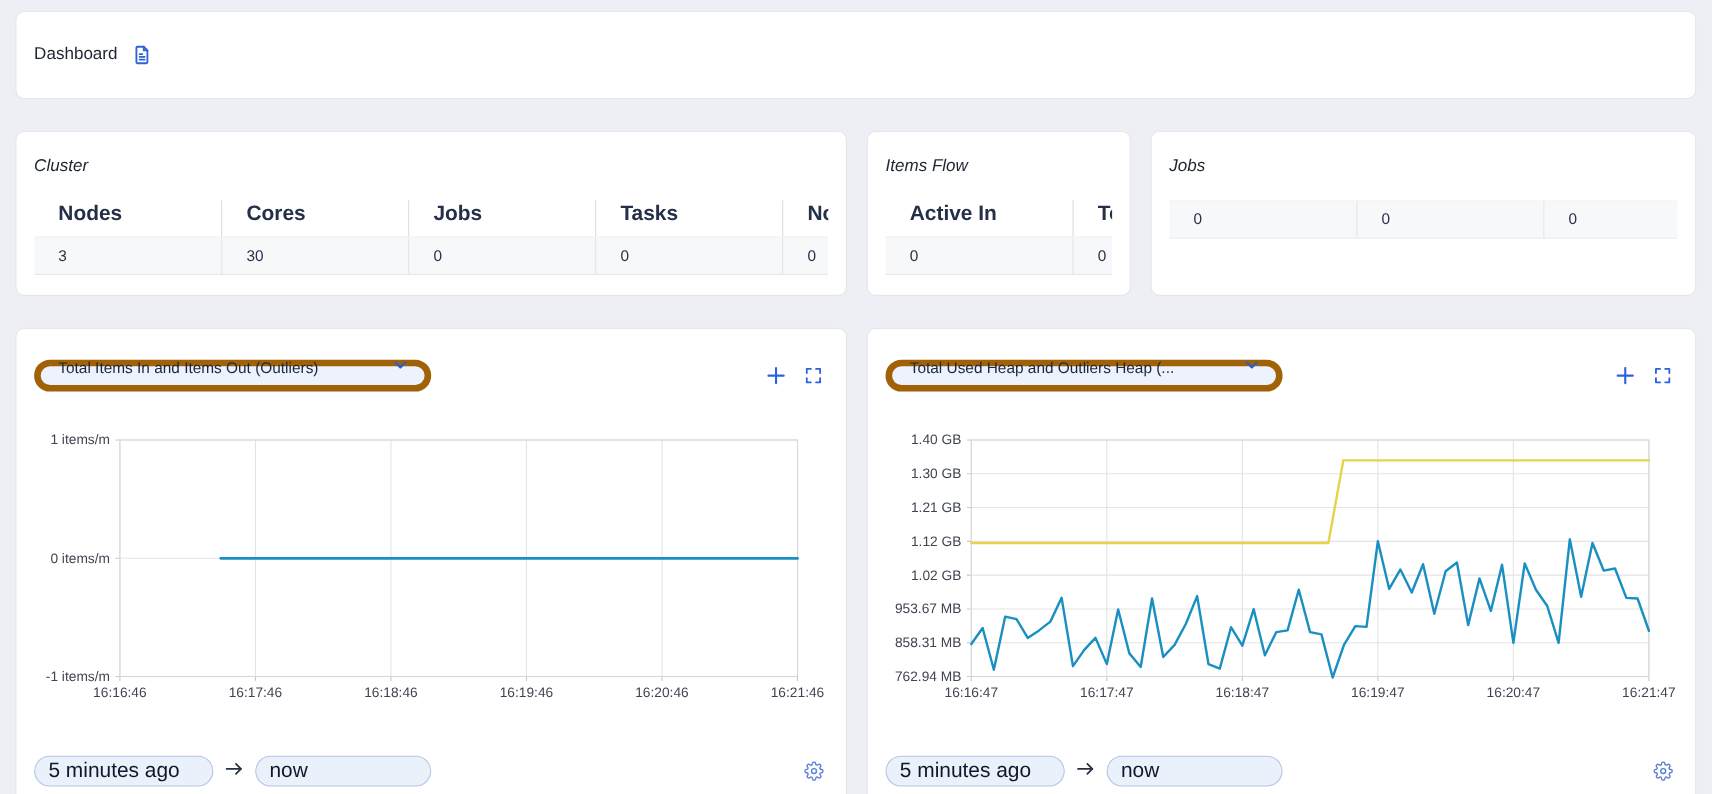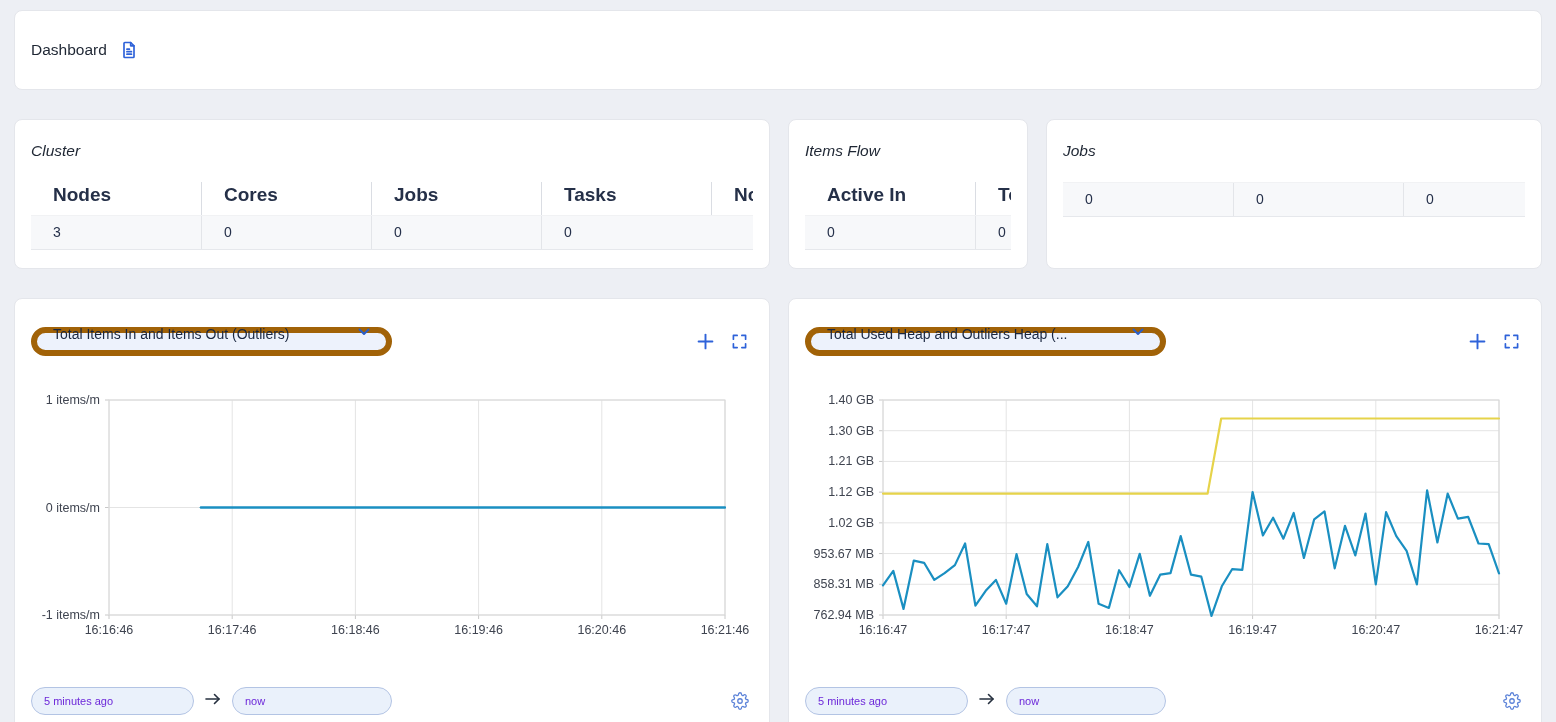--- a/index.html
+++ b/index.html
@@ -32,21 +32,21 @@
   .panel-head{display:flex;justify-content:space-between;align-items:center;margin-top:12px;}
   .select-pill{width:361px;height:29px;background:#edf2fc;border:6px solid #a16207;
     border-radius:15px;display:flex;align-items:center;justify-content:space-between;
     padding:0 14px 16px 16px;box-sizing:border-box;font-size:14px;color:#1a2740;cursor:pointer;}
   .head-icons{display:flex;gap:18px;margin-right:6px;align-items:center;}
   .icon-btn{cursor:pointer;display:flex;align-items:center;}
   .chart-svg{margin-top:34px;flex:none;}
   svg.chart-svg text{font-family:"Liberation Sans",sans-serif;font-size:12.5px;fill:#3f4450;}
   .panel-foot{margin-top:auto;display:flex;align-items:center;gap:9px;padding-bottom:4px;}
   .time-input{height:28px;border-radius:14px;background:#eaf1fb;border:1px solid #b3c4e4;
-    padding:0 12px;font-size:11px;font-family:"Liberation Sans",sans-serif;color:#6d28d9;
+    padding:0 12px;font-size:19px;font-family:"Liberation Sans",sans-serif;color:#0f172a;
     box-sizing:border-box;outline:none;}
   .time-from{width:163px;}
   .time-to{width:160px;}
   .gear-btn{margin-left:auto;margin-right:4px;cursor:pointer;display:flex;align-items:center;}
 </style>
 </head>
 <body>
 
 <div class="wrap">
 
@@ -69,20 +69,21 @@
       <div class="stat-table">
         <div class="stat-head">
             <div class="cell">Nodes</div>
             <div class="cell">Cores</div>
             <div class="cell">Jobs</div>
             <div class="cell">Tasks</div>
             <div class="cell">No</div>
           </div>
         <div class="stat-vals">
             <div class="cell">3</div>
+            <div class="cell">30</div>
             <div class="cell">0</div>
             <div class="cell">0</div>
             <div class="cell">0</div>
           </div>
       </div>
     </div>
     <div class="card stat-card" style="width:240px;flex:none;">
       <div class="stat-title">Items Flow</div>
       <div class="stat-table">
         <div class="stat-head">

